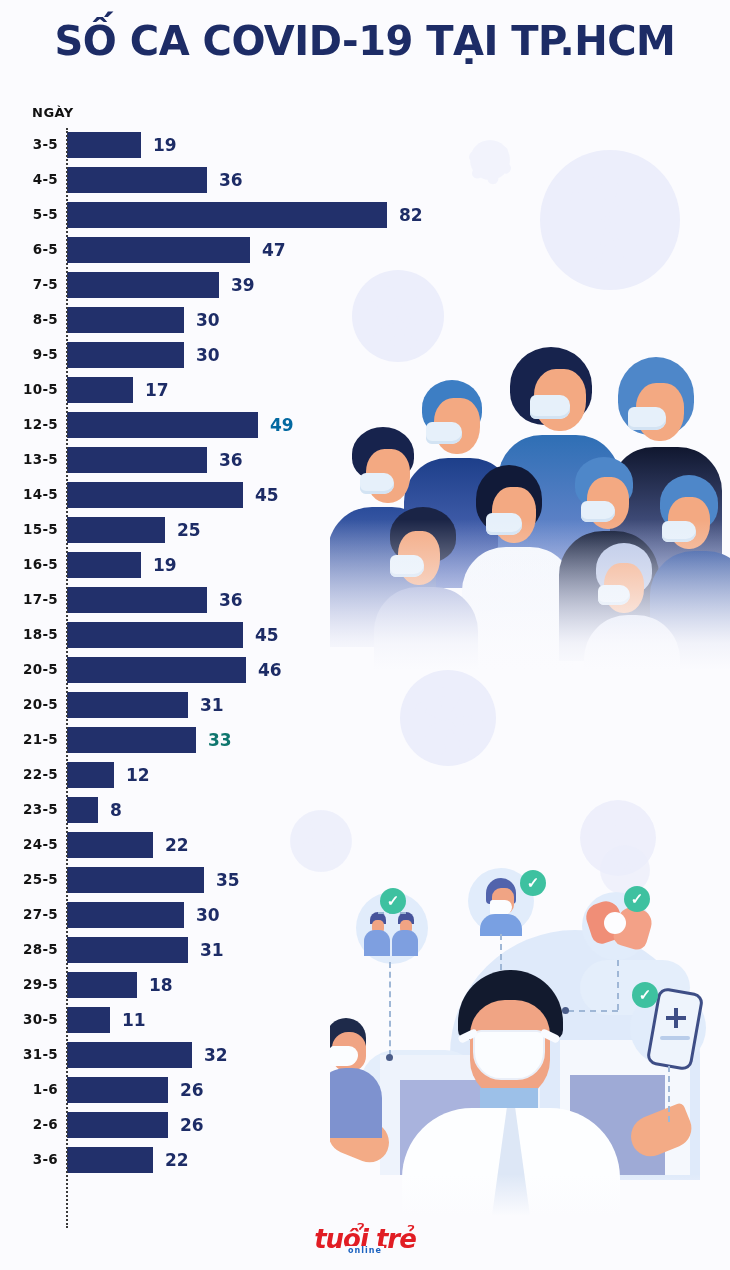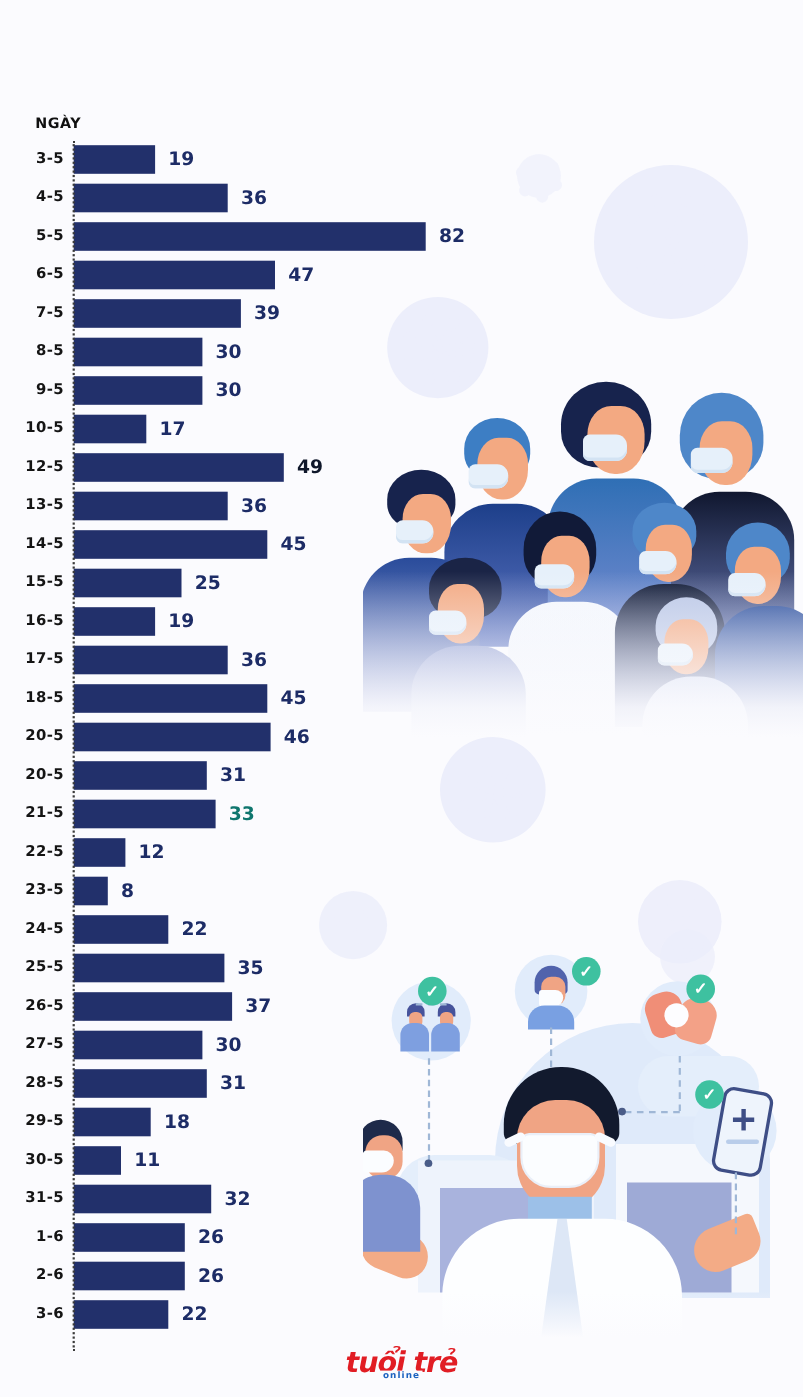--- a/index.html
+++ b/index.html
@@ -319,20 +319,21 @@
     <div class="bubble" style="left:300px;top:140px;width:76px;height:76px;background:#e1ecfb;"></div>
     <div style="position:absolute;left:322px;top:140px;width:46px;height:78px;background:#eef4fc;border:3px solid #3e4e86;border-radius:10px;transform:rotate(10deg);"></div>
     <div style="position:absolute;left:336px;top:158px;width:20px;height:20px;background:#3e4e86;clip-path:polygon(40% 0,60% 0,60% 40%,100% 40%,100% 60%,60% 60%,60% 100%,40% 100%,40% 60%,0 60%,0 40%,40% 40%);"></div>
     <div style="position:absolute;left:330px;top:186px;width:30px;height:4px;background:#b9cdea;border-radius:2px;"></div>
     <div class="tick" style="left:302px;top:132px;">✓</div>
     <div class="dash-line" style="left:338px;top:216px;height:56px;"></div>
 
     <div style="position:absolute;left:0;bottom:0;width:400px;height:56px;background:linear-gradient(to bottom, rgba(251,251,254,0), #fbfbfe 75%);"></div>
   </div>
 
+  <div class="title">SỐ CA COVID-19 TẠI TP.HCM</div>
   <div class="axis-label">NGÀY</div>
 
   <div class="axis-line"></div>
   <div class="chart" id="chart">
       <div class="row">
         <div class="daylabel-wrap">3-5</div>
         <div class="bar" style="width: 74px; background: rgb(34, 48, 107);"></div>
         <div class="val" style="left: 153px; color: rgb(29, 44, 102);">19</div>
       </div>
       <div class="row">
@@ -366,21 +367,21 @@
         <div class="val" style="left: 196px; color: rgb(29, 44, 102);">30</div>
       </div>
       <div class="row">
         <div class="daylabel-wrap">10-5</div>
         <div class="bar" style="width: 66px; background: rgb(34, 48, 107);"></div>
         <div class="val" style="left: 145px; color: rgb(29, 44, 102);">17</div>
       </div>
       <div class="row">
         <div class="daylabel-wrap">12-5</div>
         <div class="bar" style="width: 191px; background: rgb(34, 48, 107);"></div>
-        <div class="val" style="left: 270px; color: #0f172a;">49</div>
+        <div class="val" style="left: 270px; color: #0369a1;">49</div>
       </div>
       <div class="row">
         <div class="daylabel-wrap">13-5</div>
         <div class="bar" style="width: 140px; background: rgb(34, 48, 107);"></div>
         <div class="val" style="left: 219px; color: rgb(29, 44, 102);">36</div>
       </div>
       <div class="row">
         <div class="daylabel-wrap">14-5</div>
         <div class="bar" style="width: 176px; background: rgb(34, 48, 107);"></div>
         <div class="val" style="left: 255px; color: rgb(29, 44, 102);">45</div>
@@ -432,25 +433,20 @@
       </div>
       <div class="row">
         <div class="daylabel-wrap">24-5</div>
         <div class="bar" style="width: 86px; background: rgb(34, 48, 107);"></div>
         <div class="val" style="left: 165px; color: rgb(29, 44, 102);">22</div>
       </div>
       <div class="row">
         <div class="daylabel-wrap">25-5</div>
         <div class="bar" style="width: 137px; background: rgb(34, 48, 107);"></div>
         <div class="val" style="left: 216px; color: rgb(29, 44, 102);">35</div>
-      </div>
-      <div class="row">
-        <div class="daylabel-wrap">26-5</div>
-        <div class="bar" style="width: 144px; background: rgb(34, 48, 107);"></div>
-        <div class="val" style="left: 223px; color: rgb(29, 44, 102);">37</div>
       </div>
       <div class="row">
         <div class="daylabel-wrap">27-5</div>
         <div class="bar" style="width: 117px; background: rgb(34, 48, 107);"></div>
         <div class="val" style="left: 196px; color: rgb(29, 44, 102);">30</div>
       </div>
       <div class="row">
         <div class="daylabel-wrap">28-5</div>
         <div class="bar" style="width: 121px; background: rgb(34, 48, 107);"></div>
         <div class="val" style="left: 200px; color: rgb(29, 44, 102);">31</div>

